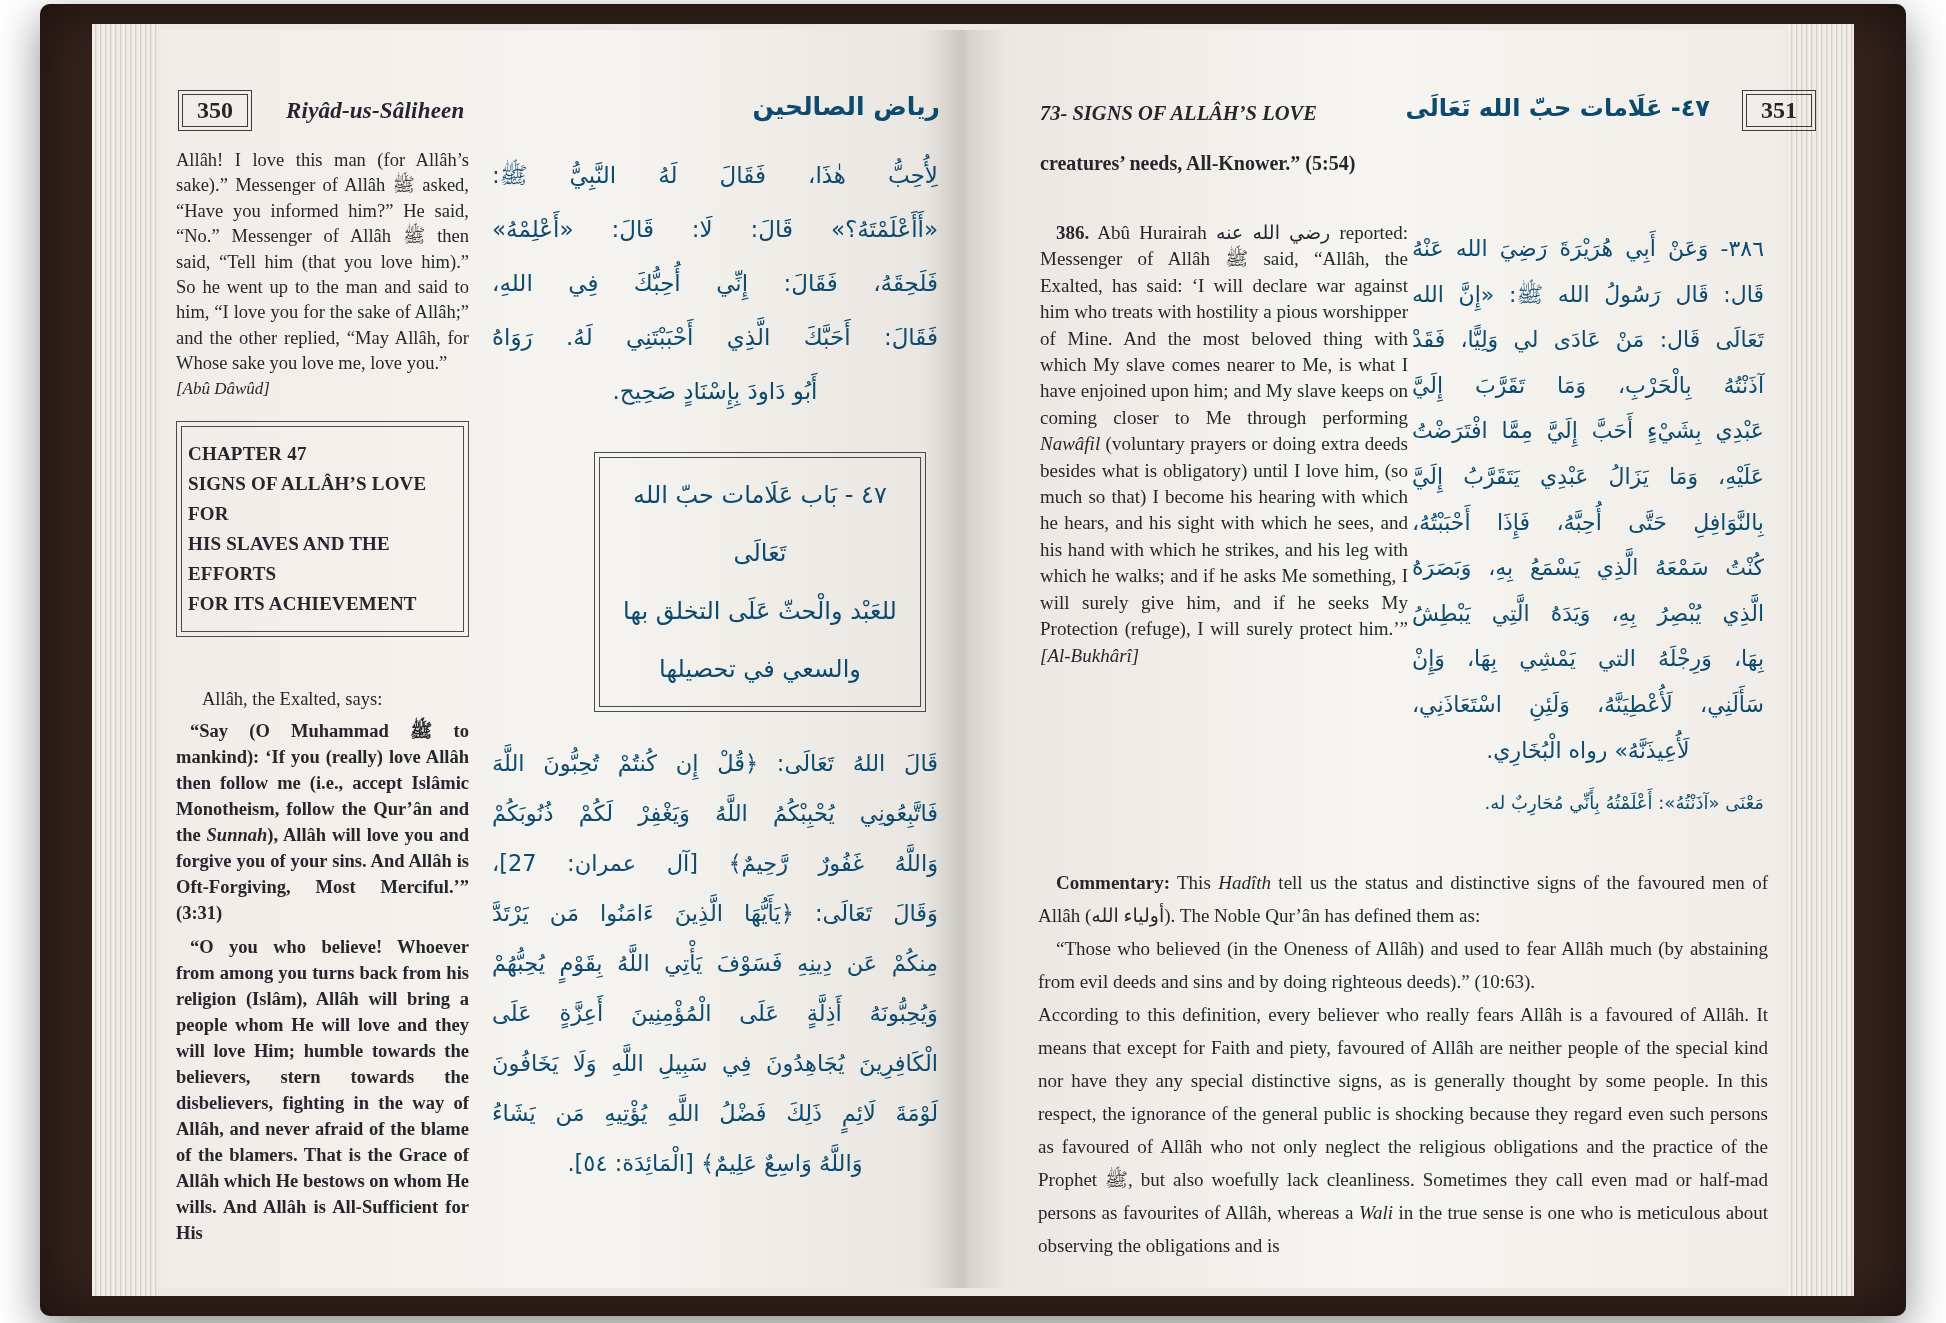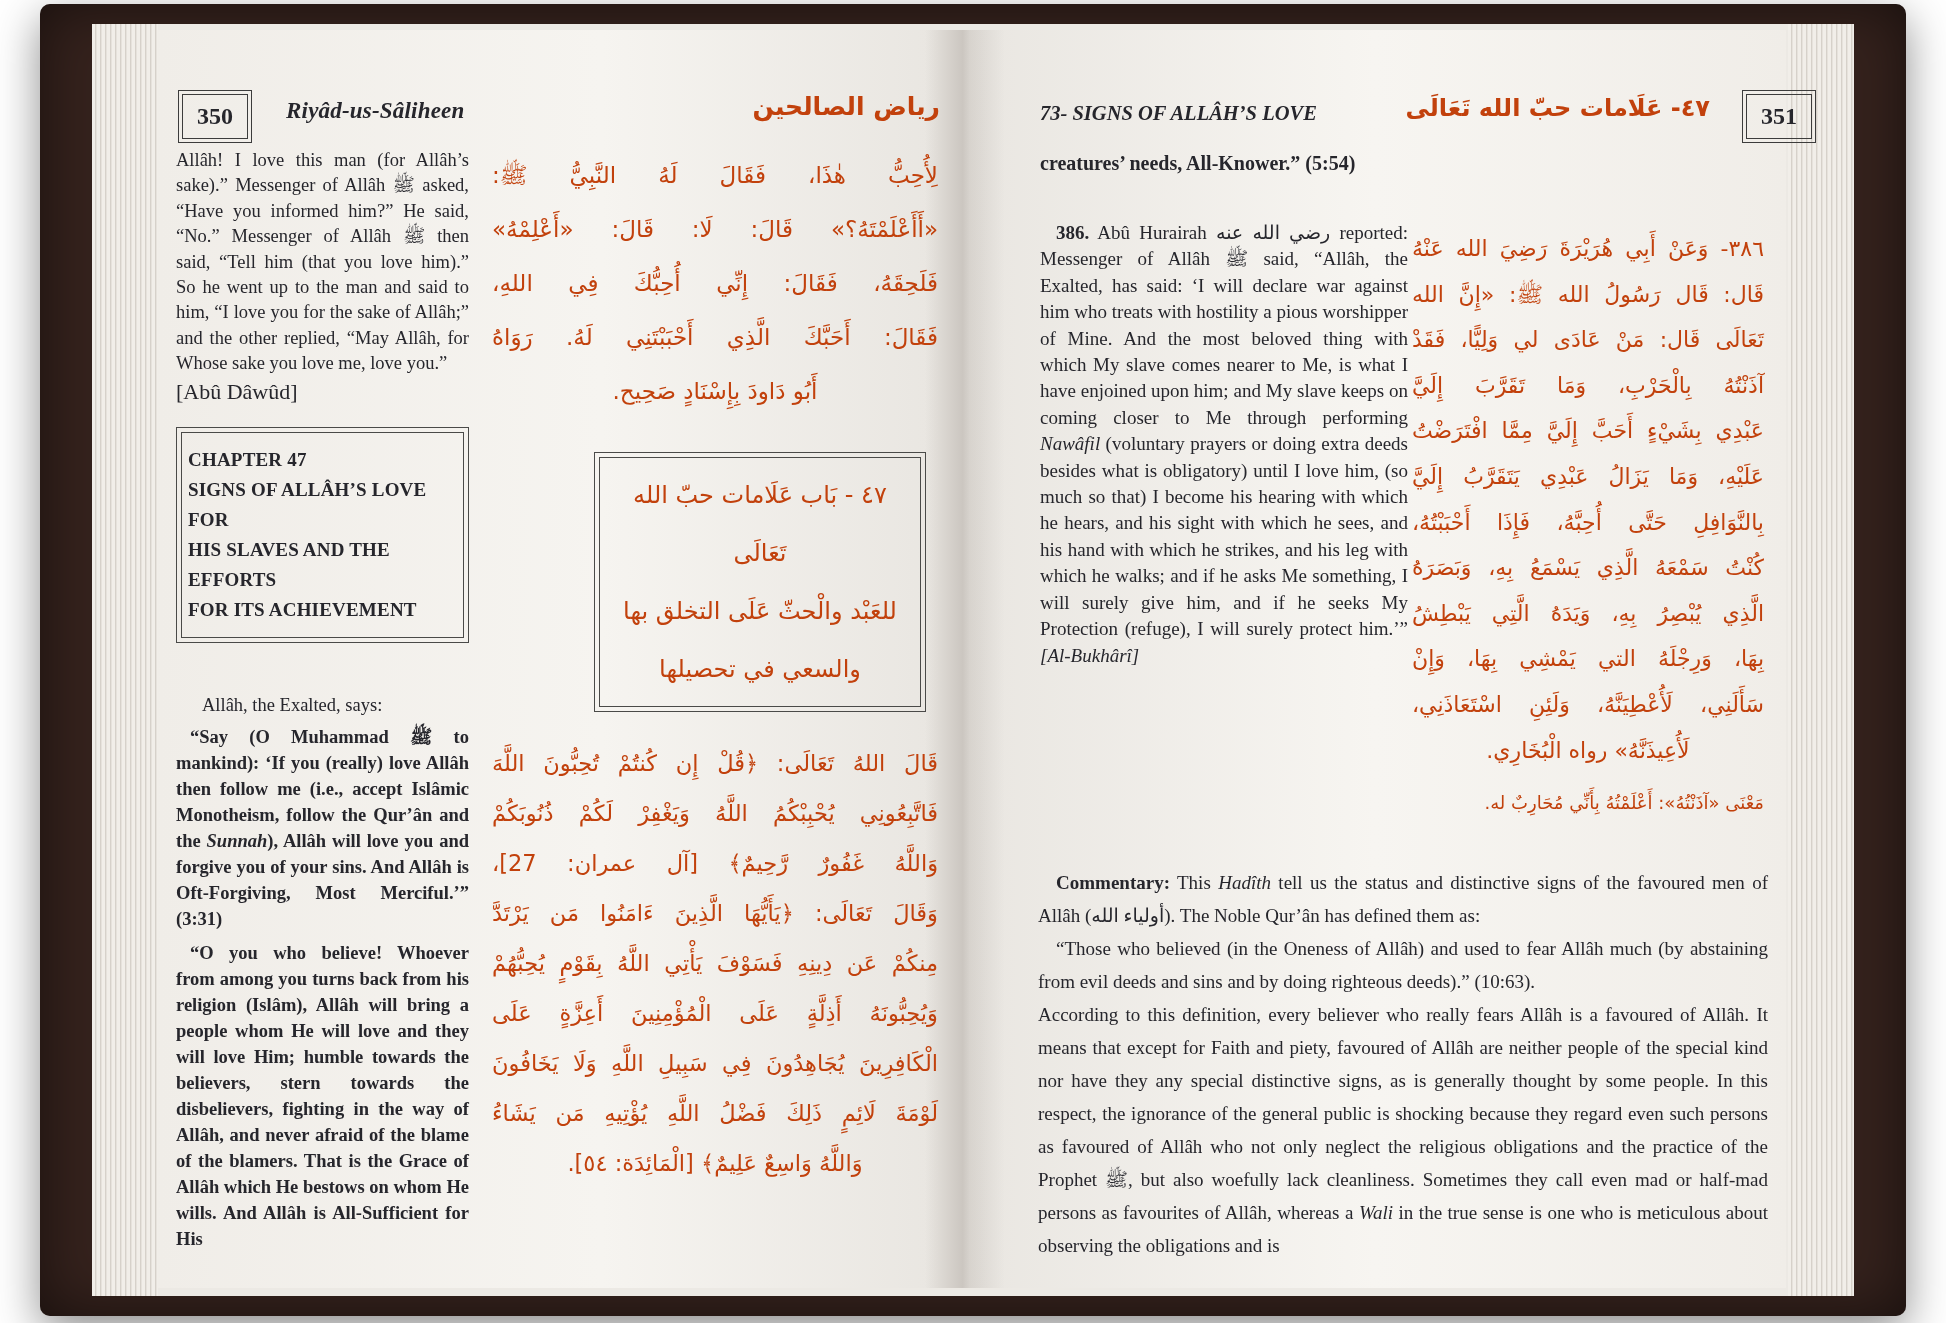--- a/index.html
+++ b/index.html
@@ -16,35 +16,35 @@
   .stripes.left{left:92px;}
   .stripes.right{left:1788px;}
   .page-bg{top:30px;height:1258px;}
   .page-bg.lp{left:158px;width:806px;background:linear-gradient(90deg,#f0ede8 0%,#f6f4f0 55%,#e9e6e1 97%);}
   .page-bg.rp{left:964px;width:822px;background:linear-gradient(270deg,#f0ede8 0%,#f7f5f1 50%,#e9e6e1 100%);}
   .gutter{left:925px;top:30px;width:80px;height:1258px;
           background:linear-gradient(90deg,rgba(58,42,32,0) 0%,rgba(58,42,32,.17) 47%,rgba(58,42,32,.10) 56%,rgba(58,42,32,0) 100%);}
 
   
   .en{font-family:"Liberation Serif","DejaVu Serif",serif;color:#26262c;}
-  .ar{direction:rtl;font-family:"DejaVu Sans",sans-serif;color:#c2410c;}
+  .ar{direction:rtl;font-family:"DejaVu Sans",sans-serif;color:#0c4a6e;}
   .numbox{border:1.6px solid #3c3c3c;padding:3px;background:transparent;}
-  .numbox .inner{border:1.2px solid #3c3c3c;padding:8px 14px;font-size:24px;font-weight:bold;text-align:center;}
+  .numbox .inner{border:1.2px solid #3c3c3c;padding:2px 14px;font-size:24px;font-weight:bold;text-align:center;}
   .dblbox{border:1.4px solid #4a4a48;padding:4px;}
   .dblbox .inner{border:1px solid #4a4a48;}
 
   
   .b350{left:178px;top:90px;}
   .title-en-l{left:286px;top:98px;font-size:23px;font-weight:bold;font-style:italic;letter-spacing:.2px;}
   .title-ar-l{left:690px;top:92px;width:250px;text-align:right;font-size:25px;font-weight:bold;}
   .rule-l{left:283px;top:137px;width:657px;}
 
   .encol-l{left:176px;top:148px;width:293px;}
   .p-hadith{font-size:18.5px;line-height:25.4px;text-align:justify;margin:0;}
-  .p-source{font-size:22px;margin:2px 0 0 0;}
+  .p-source{font-size:17px;font-style:italic;margin:2px 0 0 0;}
   .chbox-en{margin-top:22px;}
   .chbox-en .inner{padding:12px 6px;}
   .chbox-line{font-size:19px;font-weight:bold;line-height:30px;letter-spacing:.2px;}
   .p-says{font-size:18.5px;margin:52px 0 0 0;text-indent:26px;}
   .p-bold{font-size:18.5px;font-weight:bold;line-height:26px;text-align:justify;margin:8px 0 0 0;text-indent:14px;}
 
   .arcol-l{left:492px;top:148px;width:446px;}
   .ar-line{font-size:23px;line-height:54px;text-align:justify;text-align-last:justify;}
   .ar-line.end{text-align:center;text-align-last:center;}
   .chbox-ar{width:322px;margin:34px 12px 0 auto;}

